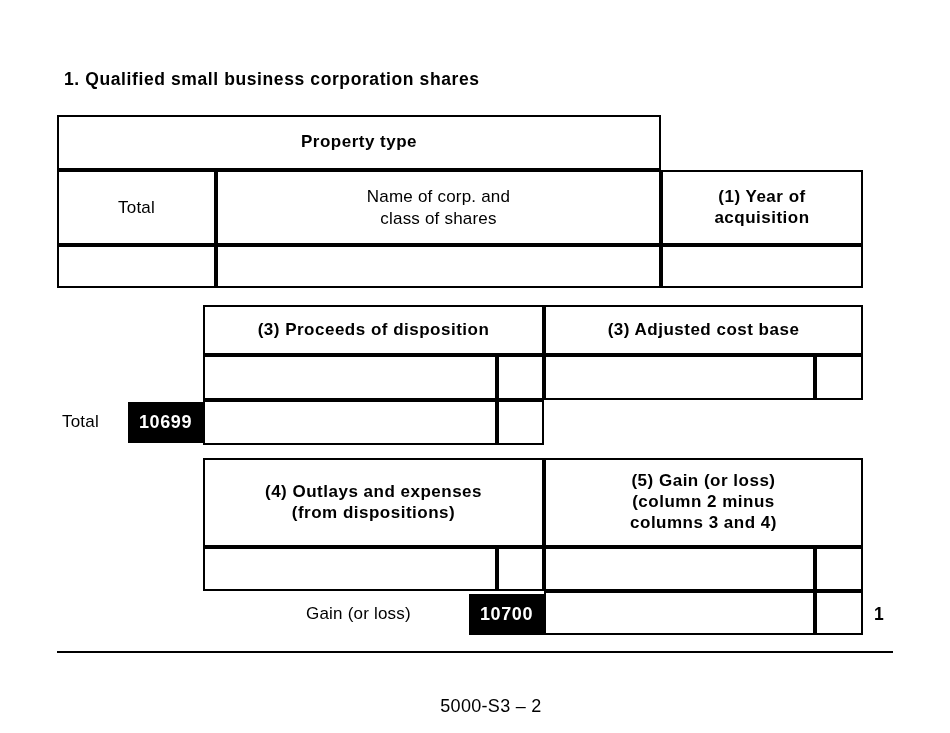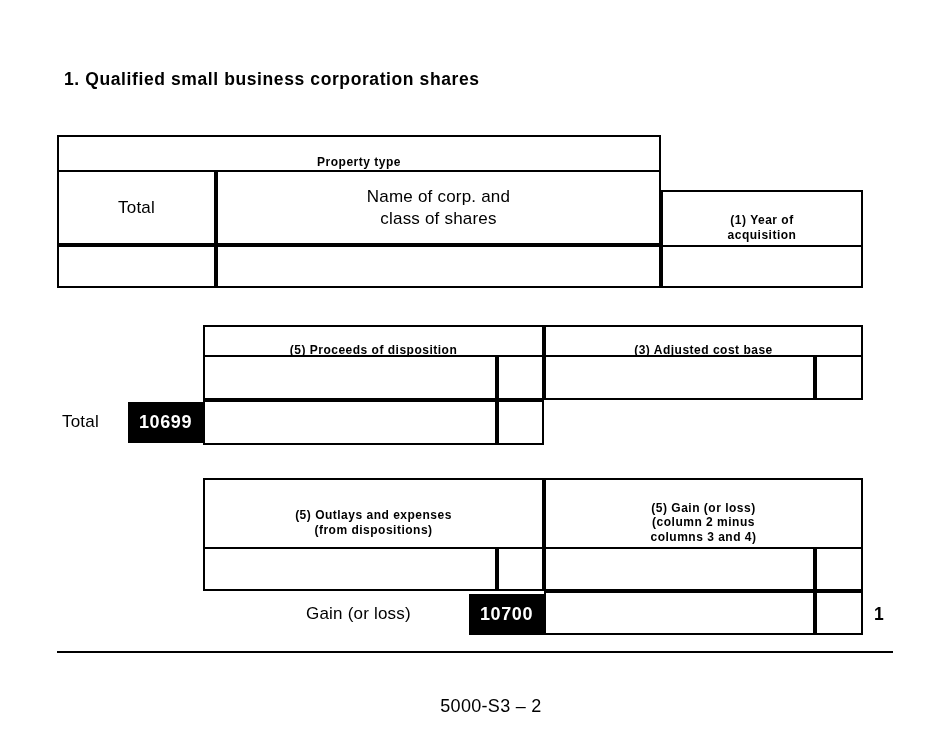--- a/index.html
+++ b/index.html
@@ -36,25 +36,24 @@
     position: absolute;
     box-sizing: border-box;
     border: 2px solid #000000;
     background: #ffffff;
     display: flex;
     align-items: center;
     justify-content: center;
     text-align: center;
   }
   .hdr-bold {
-    font-size: 12px;
+    font-size: 17px;
     font-weight: bold;
     letter-spacing: 0.5px;
     line-height: 1.22;
-    margin-top: 20px;
   }
   .hdr-reg {
     font-size: 17px;
     font-weight: normal;
     letter-spacing: 0.2px;
     line-height: 1.25;
   }
 
   
   .label-reg {
@@ -135,21 +134,21 @@
       <span>(1) Year of</span><br>
       <span>acquisition</span>
     </span>
   </div>
 
   <div class="cell" style="left:57px; top:245px; width:159px; height:43px;"></div>
   <div class="cell" style="left:216px; top:245px; width:445px; height:43px;"></div>
   <div class="cell" style="left:661px; top:245px; width:202px; height:43px;"></div>
 
   <div class="cell hdr-bold" style="left:203px; top:305px; width:341px; height:50px;">
-    <span>(5) Proceeds of disposition</span>
+    <span>(3) Proceeds of disposition</span>
   </div>
 
   <div class="cell hdr-bold" style="left:544px; top:305px; width:319px; height:50px;">
     <span>(3) Adjusted cost base</span>
   </div>
 
   <div class="cell" style="left:203px; top:355px; width:294px; height:45px;"></div>
   <div class="cell" style="left:497px; top:355px; width:47px; height:45px;"></div>
 
   <div class="cell" style="left:544px; top:355px; width:271px; height:45px;"></div>
@@ -157,21 +156,21 @@
 
   <div class="cell" style="left:203px; top:400px; width:294px; height:45px;"></div>
   <div class="cell" style="left:497px; top:400px; width:47px; height:45px;"></div>
 
   <div class="label-reg" style="left:62px; top:412px;">Total</div>
 
   <div class="linebox" style="left:128px; top:402px; width:75px; height:41px;">10699</div>
 
   <div class="cell hdr-bold" style="left:203px; top:458px; width:341px; height:89px;">
     <span>
-      <span>(5) Outlays and expenses</span><br>
+      <span>(4) Outlays and expenses</span><br>
       <span>(from dispositions)</span>
     </span>
   </div>
 
   <div class="cell hdr-bold" style="left:544px; top:458px; width:319px; height:89px;">
     <span>
       <span>(5) Gain (or loss)</span><br>
       <span>(column 2 minus</span><br>
       <span>columns 3 and 4)</span>
     </span>

